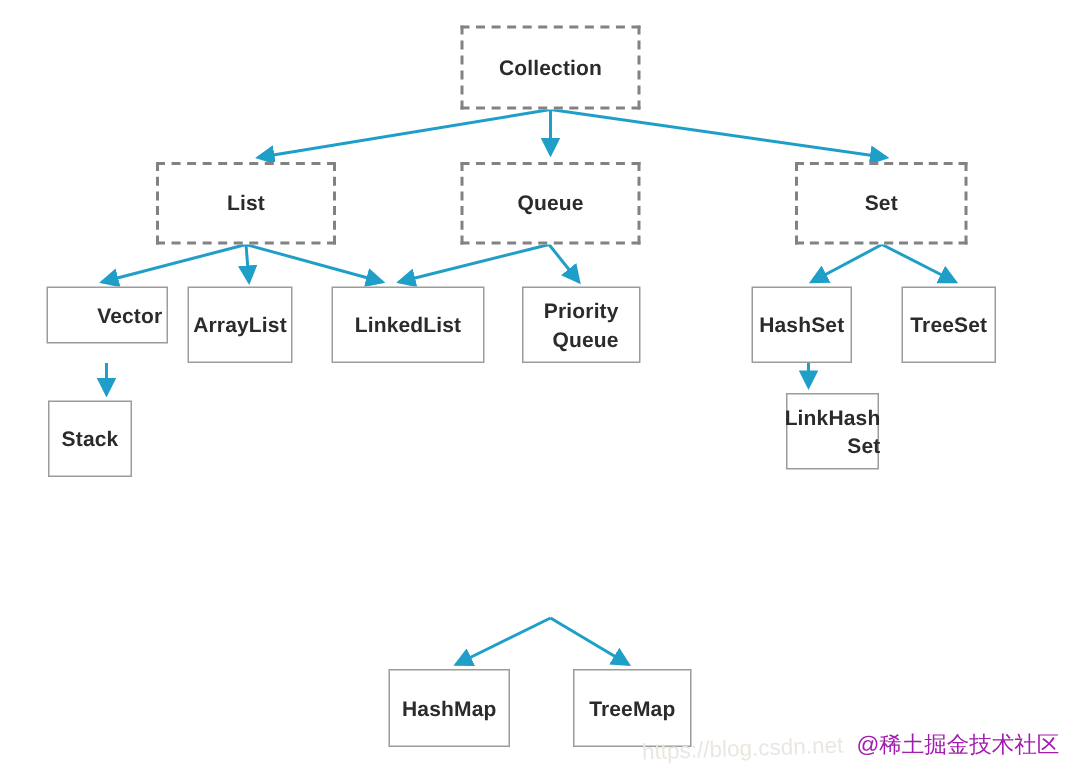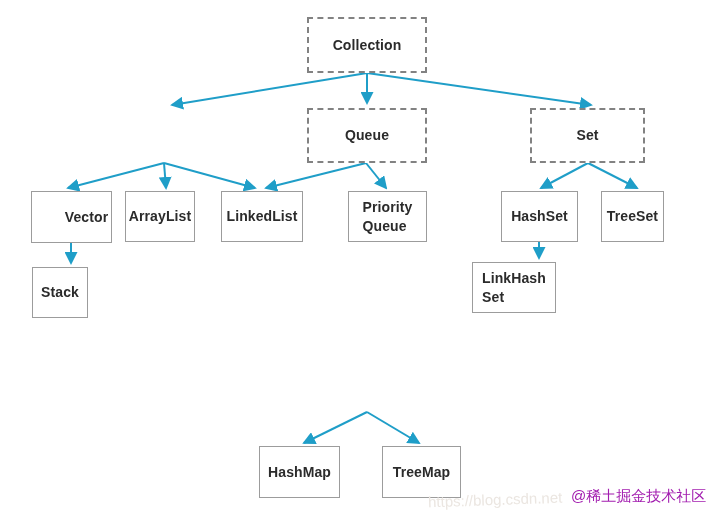--- a/index.html
+++ b/index.html
@@ -8,21 +8,21 @@
     background:#ffffff;
     font-family:"Liberation Sans",sans-serif;
     position:relative;
     overflow:hidden;
   }
   #diagram{position:absolute;left:0;top:0;width:720px;height:521px;}
   svg.edges{position:absolute;left:0;top:0;pointer-events:none;}
   .node{
     position:absolute;
     display:flex;align-items:center;justify-content:center;
-    text-align:left;
+    text-align:right;
     font-weight:bold;font-size:14px;color:#2b2b2b;
     background:#ffffff;
     box-sizing:border-box;
     white-space:pre-line;
     line-height:1.3;
     letter-spacing:0.1px;
   }
   .node.dashed{border:2px dashed #828282;}
   .node.solid{border:1px solid #9c9c9c;}
   .watermark-url{
@@ -56,30 +56,31 @@
       <line x1="366" y1="163" x2="266" y2="188" stroke="#1f9ec8" stroke-width="2" marker-end="url(#arrow)"></line>
       <line x1="366" y1="163" x2="386" y2="188" stroke="#1f9ec8" stroke-width="2" marker-end="url(#arrow)"></line>
       <line x1="588" y1="163" x2="541" y2="188" stroke="#1f9ec8" stroke-width="2" marker-end="url(#arrow)"></line>
       <line x1="588" y1="163" x2="637" y2="188" stroke="#1f9ec8" stroke-width="2" marker-end="url(#arrow)"></line>
       <line x1="71" y1="242" x2="71" y2="263" stroke="#1f9ec8" stroke-width="2" marker-end="url(#arrow)"></line>
       <line x1="539" y1="242" x2="539" y2="258" stroke="#1f9ec8" stroke-width="2" marker-end="url(#arrow)"></line>
       <line x1="367" y1="412" x2="304" y2="443" stroke="#1f9ec8" stroke-width="2" marker-end="url(#arrow)"></line>
       <line x1="367" y1="412" x2="419" y2="443" stroke="#1f9ec8" stroke-width="2" marker-end="url(#arrow)"></line>
     </svg>
 <div class="node dashed" style="left: 307px; top: 17px; width: 120px; height: 56px;">Collection</div>
+    <div class="node dashed" style="left: 104px; top: 108px; width: 120px; height: 55px;">List</div>
     <div class="node dashed" style="left: 307px; top: 108px; width: 120px; height: 55px;">Queue</div>
     <div class="node dashed" style="left: 530px; top: 108px; width: 115px; height: 55px;">Set</div>
-    <div class="node solid" style="left: 31px; top: 191px; width: 81px; height: 52px; padding-left: 30px;">Vector</div>
+    <div class="node solid" style="left: 31px; top: 191px; width: 81px; height: 38px; padding-left: 30px;">Vector</div>
     <div class="node solid" style="left: 125px; top: 191px; width: 70px; height: 51px;">ArrayList</div>
-    <div class="node solid" style="left: 221px; top: 191px; width: 82px; height: 51px;">LinkedList</div>
+    <div class="node solid" style="left: 221px; top: 191px; width: 102px; height: 51px;">LinkedList</div>
     <div class="node solid" style="left: 348px; top: 191px; width: 79px; height: 51px;">Priority
 Queue</div>
-    <div class="node solid" style="left: 501px; top: 191px; width: 77px; height: 51px;">HashSet</div>
+    <div class="node solid" style="left: 501px; top: 191px; width: 67px; height: 51px;">HashSet</div>
     <div class="node solid" style="left: 601px; top: 191px; width: 63px; height: 51px;">TreeSet</div>
     <div class="node solid" style="left: 32px; top: 267px; width: 56px; height: 51px;">Stack</div>
-    <div class="node solid" style="left: 472px; top: 262px; width: 84px; height: 51px;">LinkHash
+    <div class="node solid" style="left: 524px; top: 262px; width: 62px; height: 51px;">LinkHash
 Set</div>
     <div class="node solid" style="left: 259px; top: 446px; width: 81px; height: 52px;">HashMap</div>
     <div class="node solid" style="left: 382px; top: 446px; width: 79px; height: 52px;">TreeMap</div>
   </div>
 
 <div class="watermark-url">https://blog.csdn.net</div>
 <div class="watermark-community">@稀土掘金技术社区</div>
 
 </body></html>

